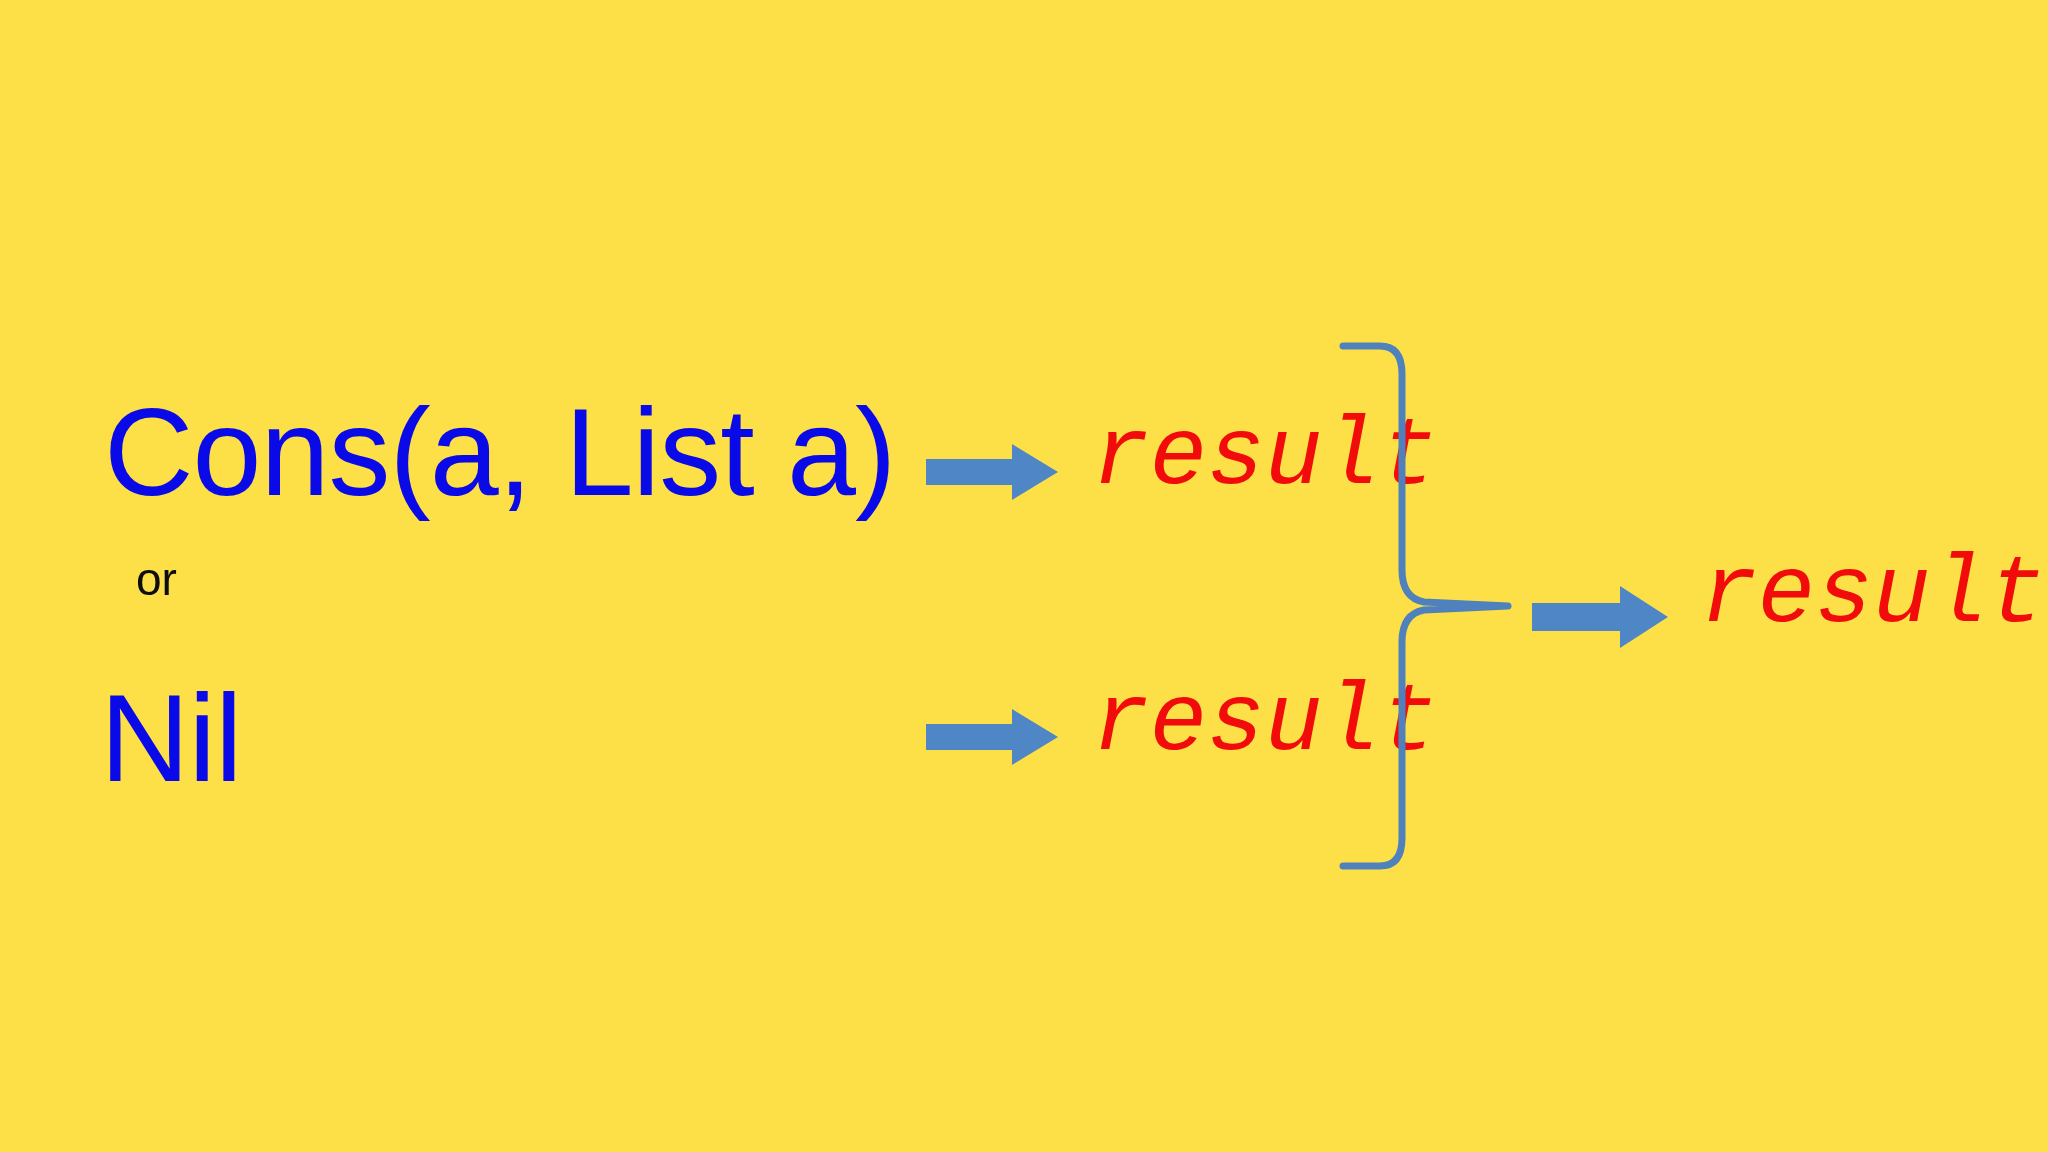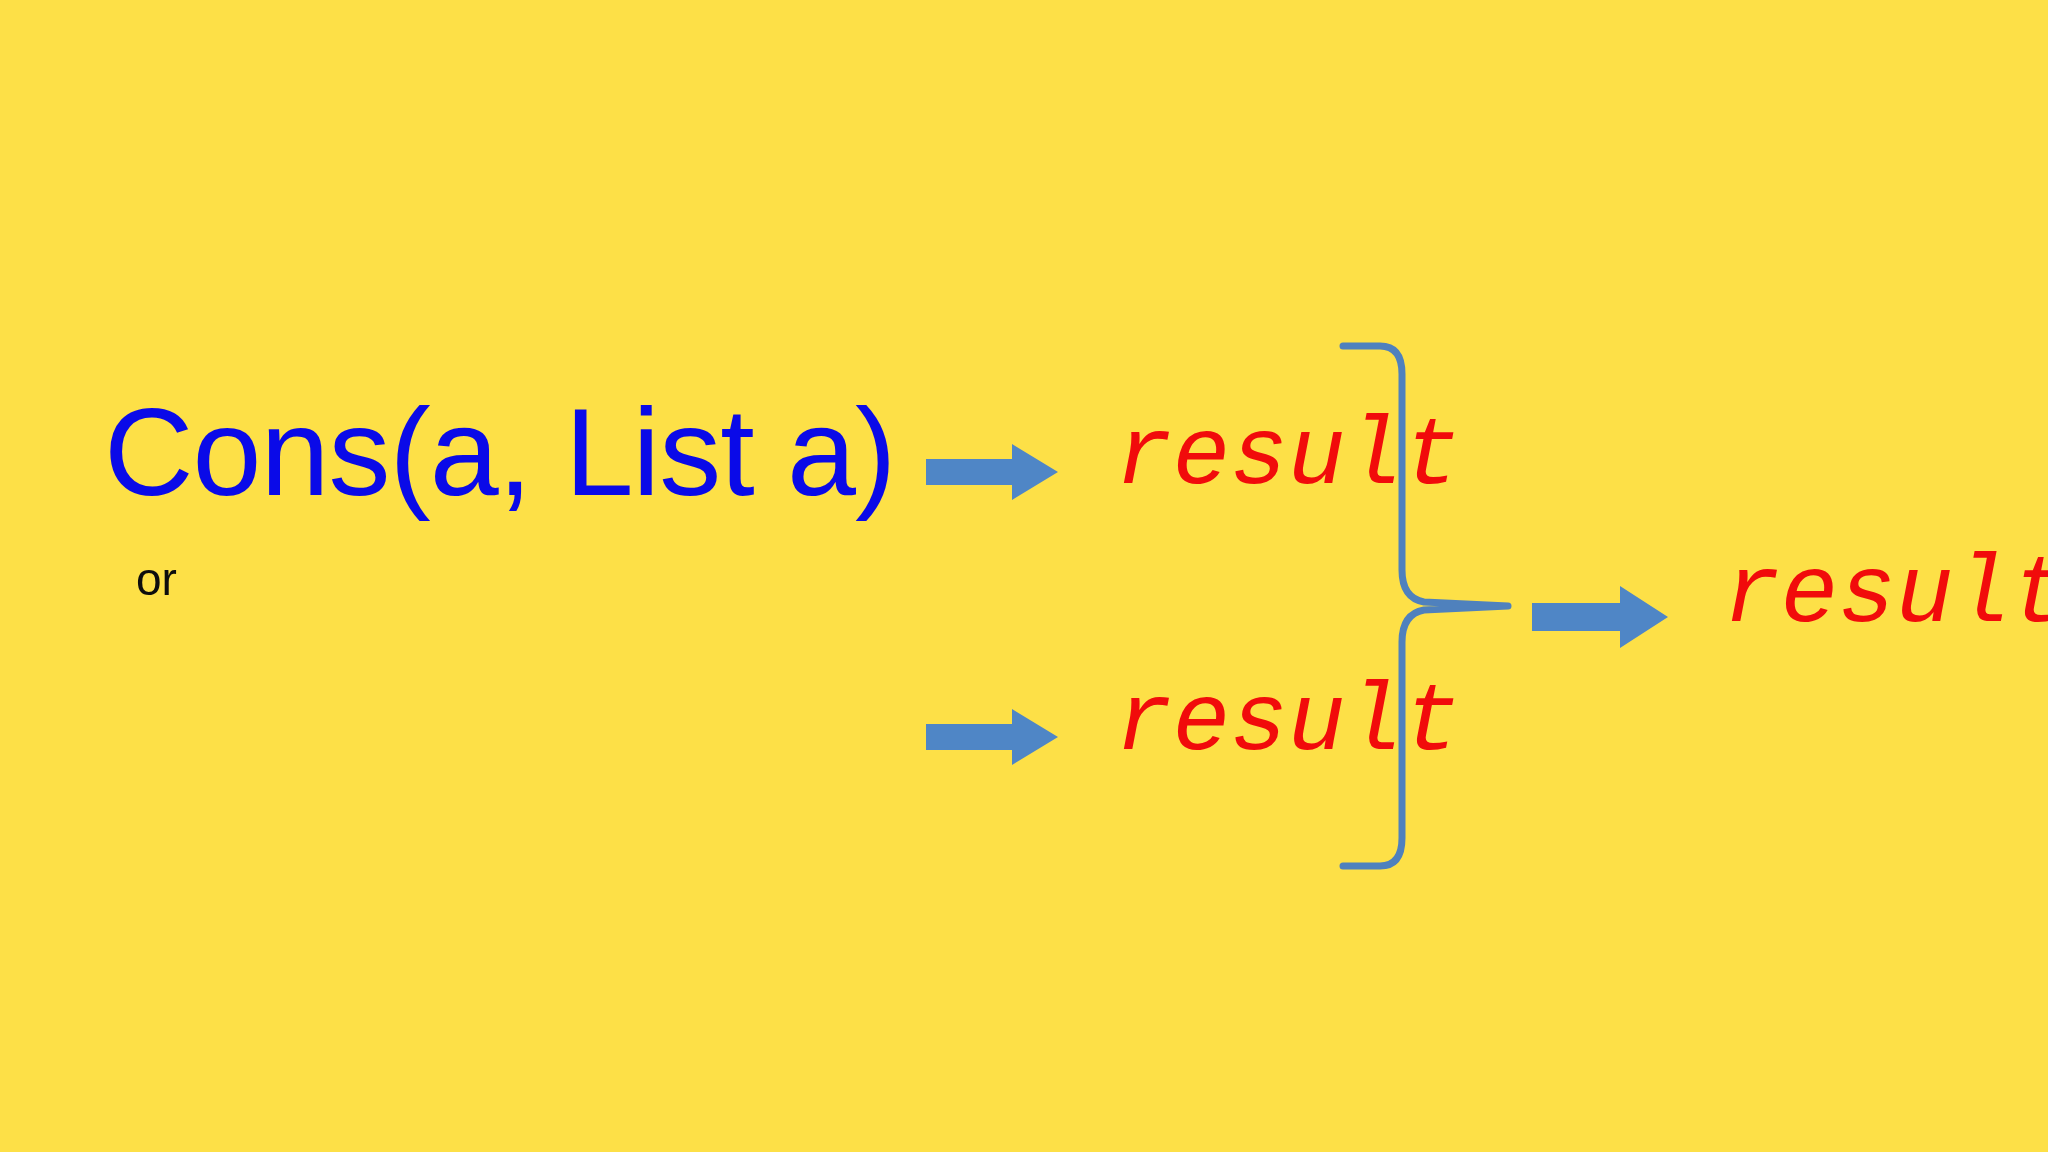--- a/index.html
+++ b/index.html
@@ -53,21 +53,20 @@
 
   
   .result-label {
     font-family: "Liberation Mono", "DejaVu Sans Mono", monospace;
     font-style: italic;
     font-size: 96px;
     line-height: 1;
     color: #F10B0B;
     white-space: nowrap;
     font-weight: 400;
-    margin-left: 23px;
   }
   .result-top    { left: 1092px; top: 410px; }
   .result-bottom { left: 1092px; top: 676px; }
   .result-final  { left: 1700px; top: 548px; }
 
   
   .arrow-top    { left: 926px;  top: 444px; width: 132px; height: 56px; }
   .arrow-bottom { left: 926px;  top: 709px; width: 132px; height: 56px; }
   .arrow-mid    { left: 1532px; top: 586px; width: 136px; height: 62px; }
 
@@ -82,20 +81,21 @@
 </style>
 </head>
 <body>
 
 <div id="canvas">
 
   <div class="abs pattern-cons">Cons(a, List a)</div>
 
   <div class="abs pattern-or">or</div>
 
+  <div class="abs pattern-nil">Nil</div>
 
   <div class="abs arrow-top">
     <svg width="132" height="56" viewBox="0 0 132 56" xmlns="http://www.w3.org/2000/svg">
       <polygon points="0,15 86,15 86,0 132,28 86,56 86,41 0,41" fill="#4F86C6"></polygon>
     </svg>
   </div>
 
   <div class="abs result-label result-top">result</div>
 
   <div class="abs arrow-bottom">

